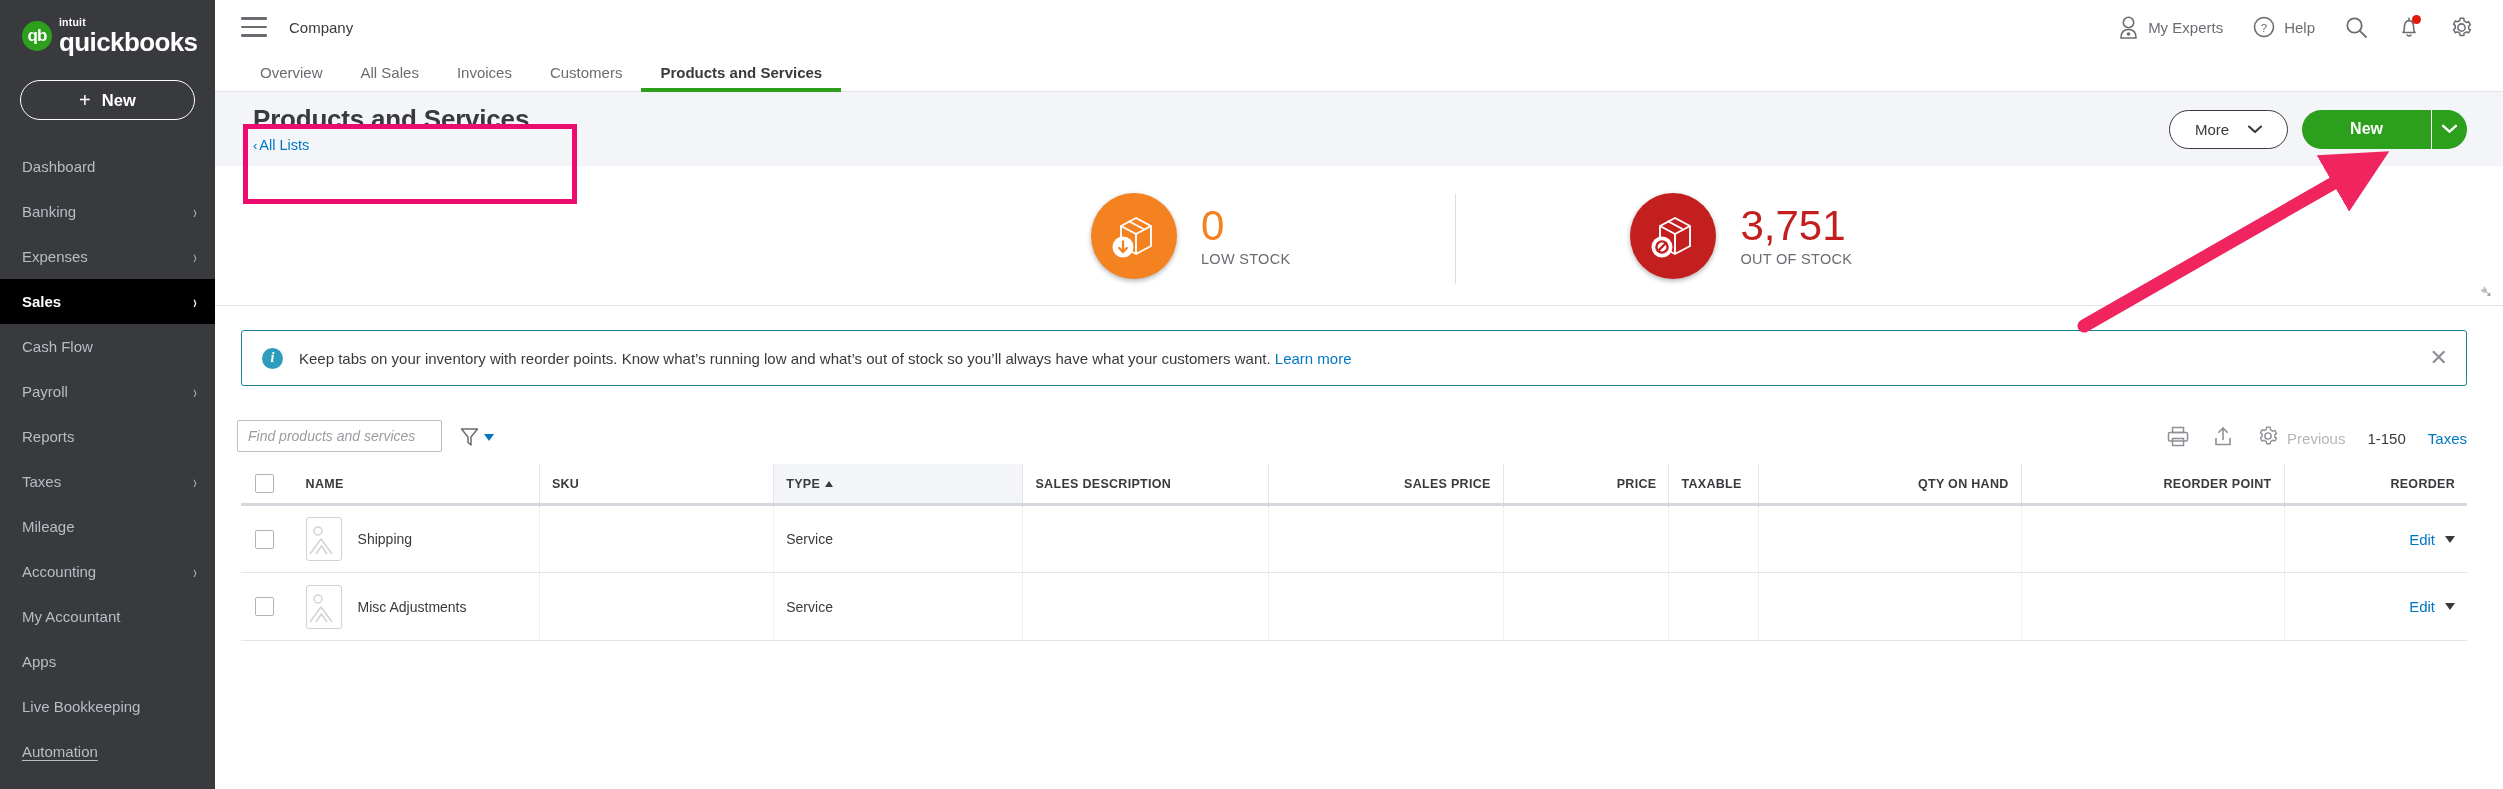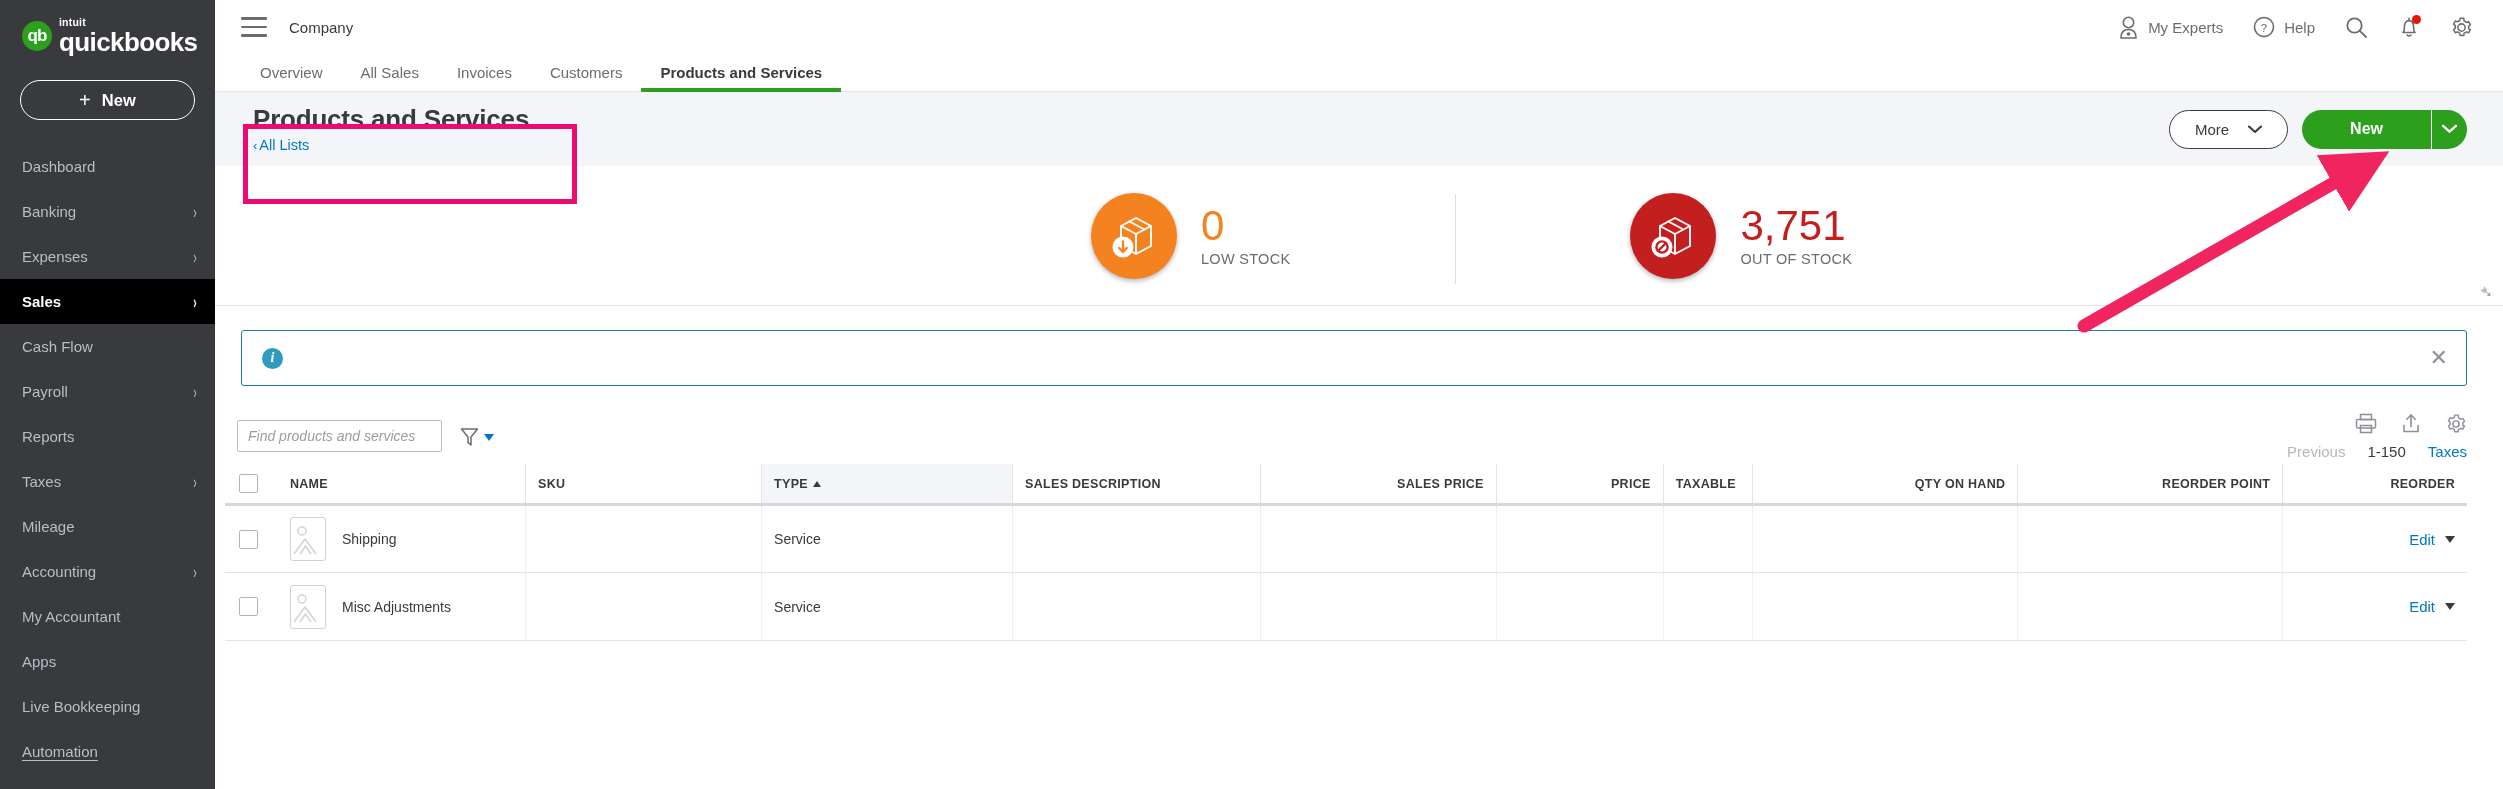--- a/index.html
+++ b/index.html
@@ -220,32 +220,32 @@
   .search-input::placeholder { color: #9a9ca1; font-style: italic; }
   .filter-btn {
     display: flex; align-items: center; gap: 5px;
     margin-left: 18px; margin-top: 2px; cursor: pointer;
   }
   .filter-caret {
     width: 0; height: 0; border-left: 5px solid transparent;
     border-right: 5px solid transparent; border-top: 7px solid #0077c5;
   }
   .toolbar-right {
-    margin-left: auto; display: flex; flex-direction: column;
+    margin-left: auto; display: flex; flex-direction: row;
     align-items: flex-end; gap: 8px;
   }
   .tool-icons { display: flex; align-items: center; gap: 24px; }
   .tool-icons svg { cursor: pointer; }
   .pager { display: flex; align-items: center; gap: 22px; font-size: 15px; }
   .pg-prev { color: #b3b6bb; cursor: default; }
   .pg-range { color: #393a3d; }
   .pg-next { color: #0077c5; cursor: pointer; }
 
   
-  .table-wrap { padding: 0 36px 0 10px; }
+  .table-wrap { padding: 0 36px 0 26px; }
   table.grid { width: 100%; border-collapse: collapse; table-layout: fixed; }
   table.grid th {
     font-size: 12.5px; font-weight: 700; color: #393a3d;
     letter-spacing: .3px; text-align: left;
     padding: 10px 12px 10px 12px; height: 34px;
     border-right: 1px solid #e3e5e8;
     border-bottom: 3px solid #d4d7dc;
     white-space: nowrap; vertical-align: middle;
   }
   table.grid th.sorted { background: #f4f5f8; }
@@ -495,20 +495,24 @@
           <div class="stat-label">OUT OF STOCK</div>
         </div>
       </div>
 
       <div class="collapse-chev">➳</div>
     </div>
 
     <div class="banner-wrap">
       <div class="banner">
         <div class="info-icon">i</div>
+        <div class="banner-text">
+          <span>Keep tabs on your inventory with reorder points. Know what’s running low and what’s out of stock so you’ll always have what your customers want.</span>
+          <span class="banner-link">Learn more</span>
+        </div>
         <div class="banner-close">✕</div>
       </div>
     </div>
 
     <div class="toolbar">
       <input class="search-input" type="text" placeholder="Find products and services" style="">
       <div class="filter-btn">
         <svg width="19" height="20" viewBox="0 0 19 20">
           <path d="M1.5 2 L17.5 2 L11 10 L11 18 L8 15.5 L8 10 Z" fill="none" stroke="#6b6c72" stroke-width="1.5" stroke-linejoin="round"></path>
         </svg>

